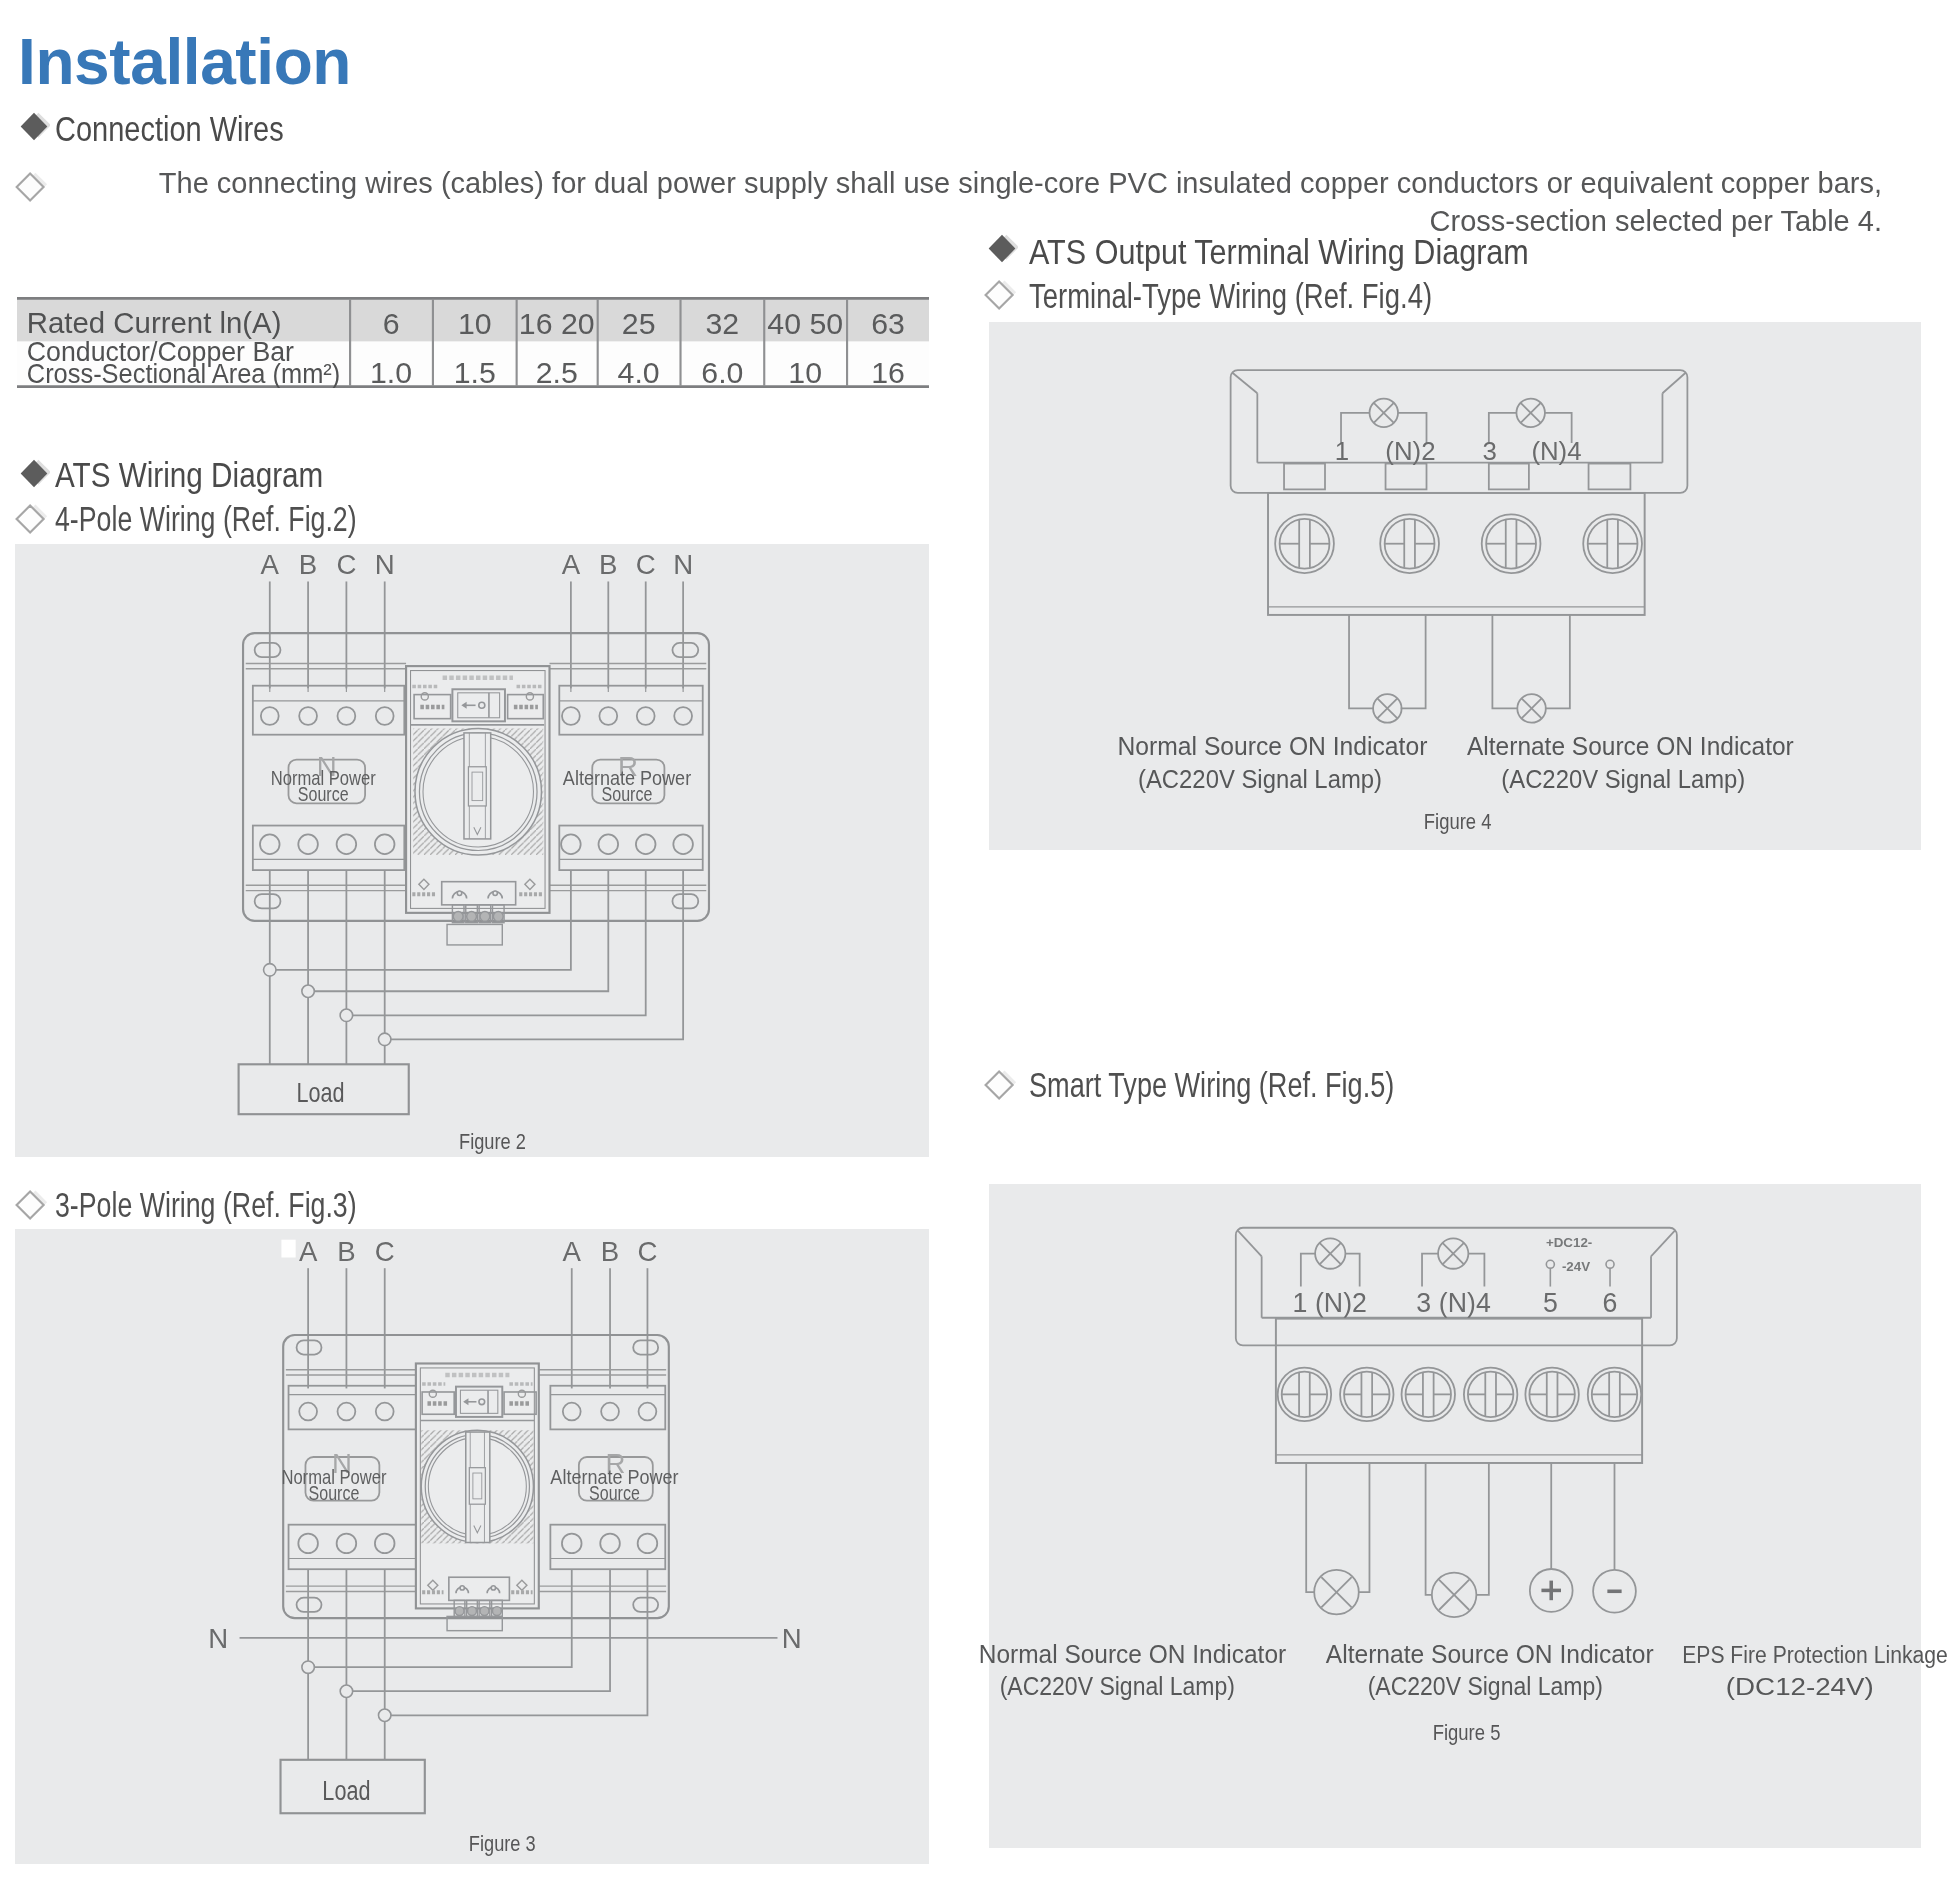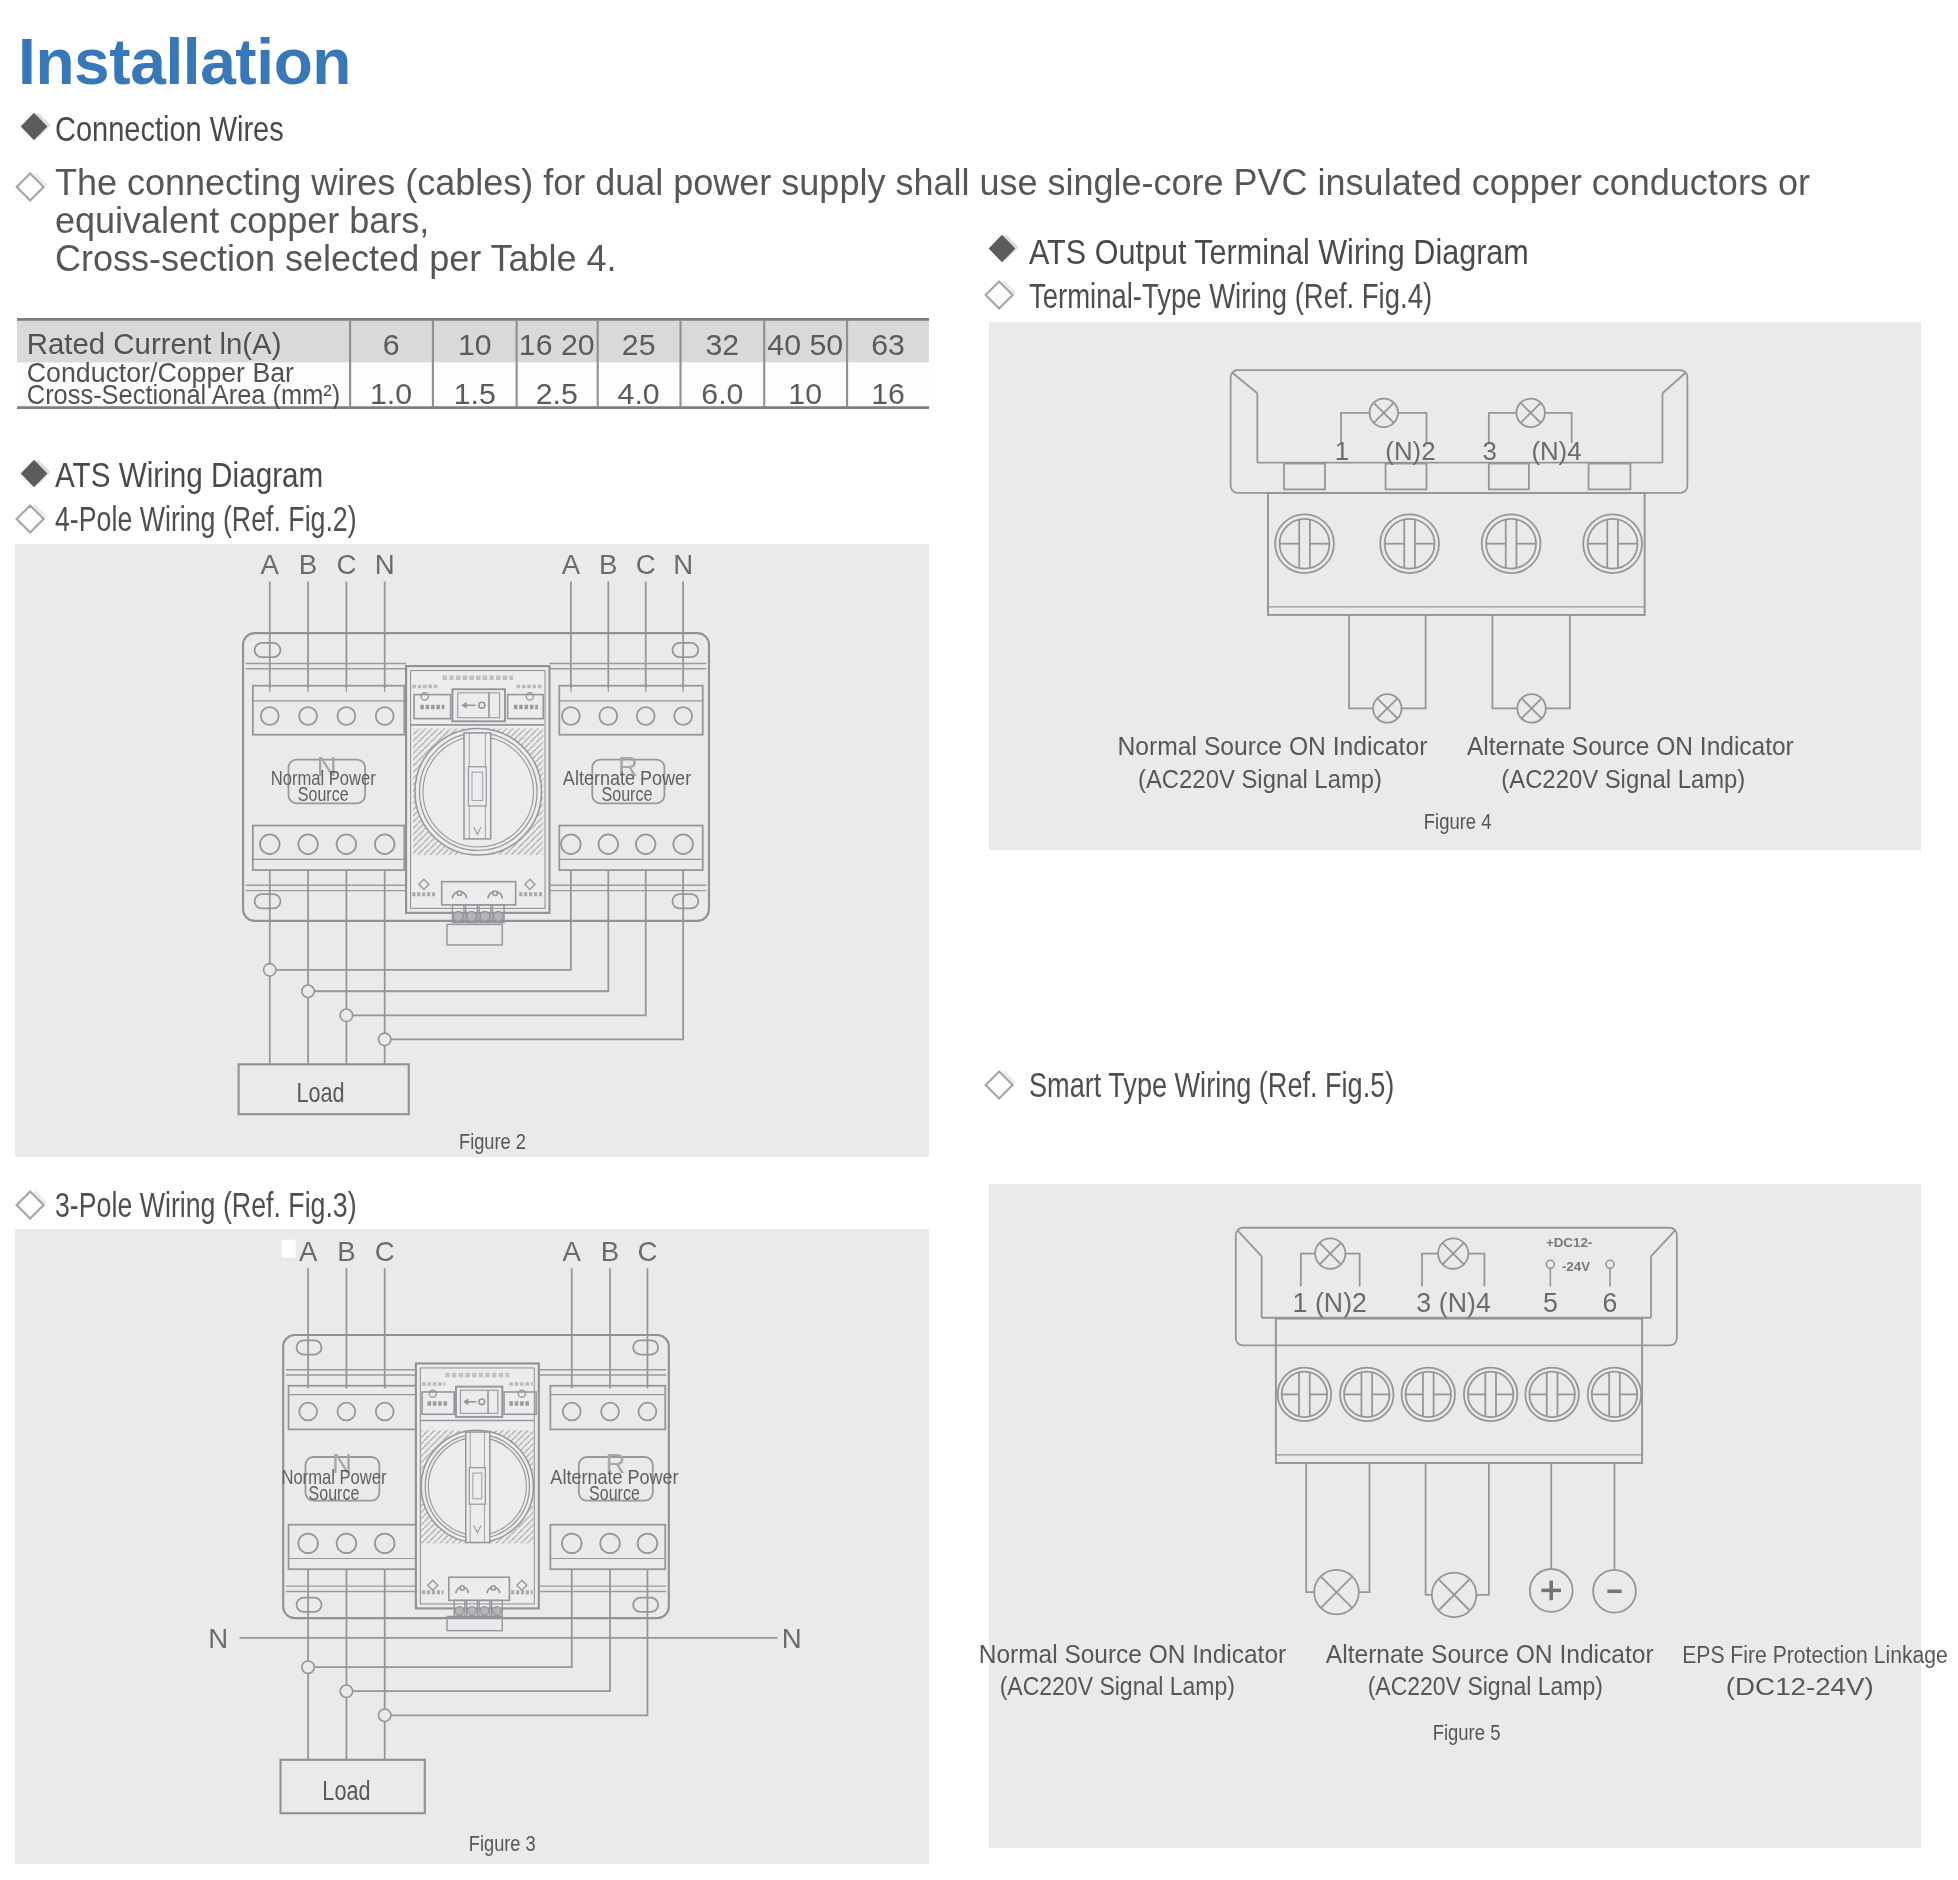--- a/index.html
+++ b/index.html
@@ -2,21 +2,21 @@
 <html style="font-size:14.3px"><head>
 <meta charset="utf-8">
 <style>
 html,body{margin:0;padding:0;}
 body{width:1959px;height:1880px;position:relative;background:#ffffff;
      font-family:"Liberation Sans",sans-serif;overflow:hidden;}
 .abs{position:absolute;}
 .h1{color:#3878b8;font-size:64px;font-weight:700;letter-spacing:-0.4px;}
 .h2{color:#4a4a4a;font-size:35px;transform-origin:0 50%;}
 .h3{color:#4f4f4f;font-size:35px;transform-origin:0 50%;}
-.body-text{color:#565758;font-size:36px;line-height:38px;}
+.body-text{color:#565758;font-size:29px;line-height:38px;text-align:right;}
 .panel{position:absolute;background:#e9eaeb;}
 .panel svg{overflow:visible;}
 svg text{font-family:"Liberation Sans",sans-serif;}
 </style>
 </head>
 <body>
 
 <div class="abs h1" style="left:18px;top:25px;">Installation</div>
 
 <div class="abs" style="left:18px;top:111px;width:32px;height:32px;">
@@ -30,21 +30,21 @@
 
 <div class="abs" style="left:14.3px;top:170px;width:34px;height:34px;">
 <svg width="34" height="34" viewBox="0 0 38 38">
       <path d="M24 3 37 16 24 29 11 16Z" fill="#ececec"></path>
       <path d="M18 4 33 19 18 34 3 19Z" fill="#fdfdfd" stroke="#a6a6a6" stroke-width="2.4"></path>
     </svg>
 </div>
 
 <div class="abs body-text" style="left:55px;top:164px;width:1827px;">The connecting wires (cables) for dual power supply shall use single-core PVC insulated copper conductors or equivalent copper bars,<br>Cross-section selected per Table 4.</div>
 
-<div class="abs" style="left:17px;top:318px;width:912px;height:91px;">
+<div class="abs" style="left:17px;top:297px;width:912px;height:91px;">
 <svg width="912" height="91" viewBox="0 0 1024 102">
   <rect x="0" y="0" width="1024" height="50" fill="#d9d9d9"></rect>
   <rect x="0" y="50" width="1024" height="52" fill="#fdfdfd"></rect>
   <g stroke="#7d7e80" stroke-width="3">
         <line x1="0" y1="1.5" x2="1024" y2="1.5"></line>
         <line x1="0" y1="100.5" x2="1024" y2="100.5"></line>
       </g>
   <g stroke="#8f9092" stroke-width="2.4">
     <line x1="374" y1="2" x2="374" y2="100"></line>
     <line x1="467" y1="2" x2="467" y2="100"></line>

